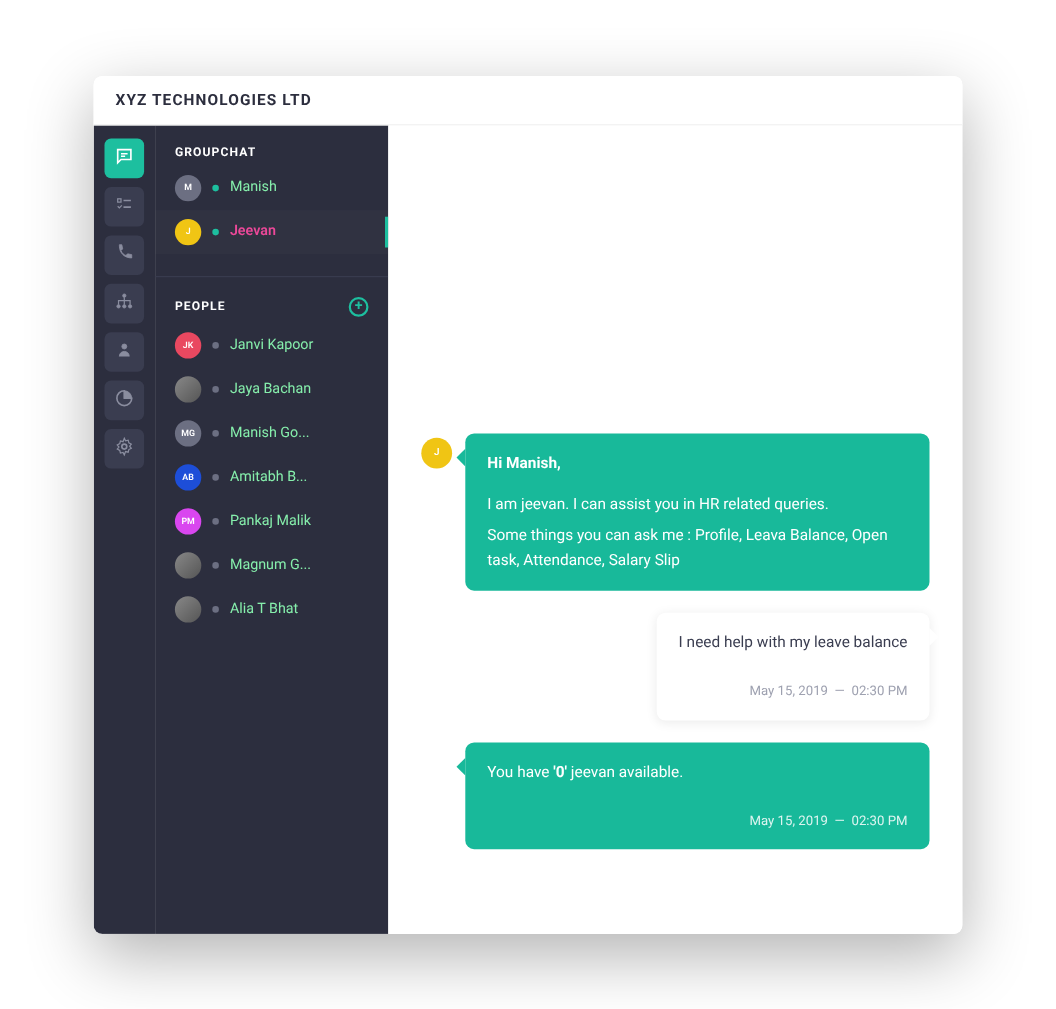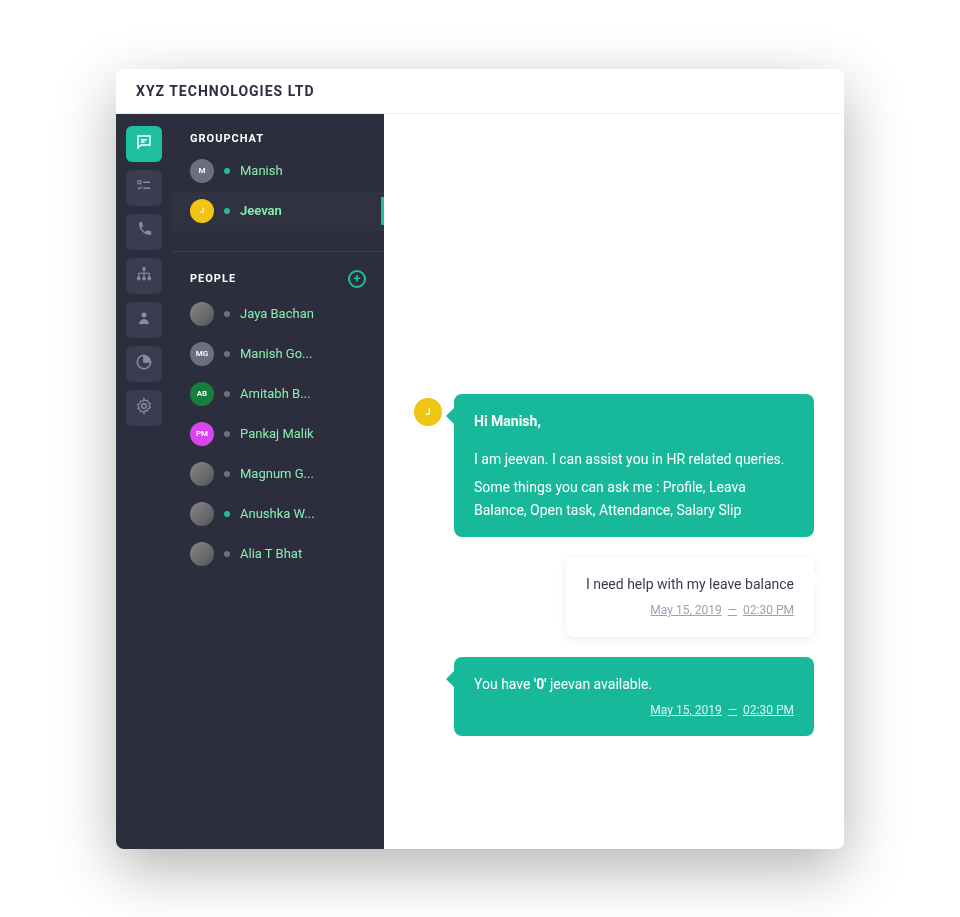--- a/index.html
+++ b/index.html
@@ -1,56 +1,56 @@
 <!DOCTYPE html>
 <html><head>
   <meta charset="utf-8">
   <style>
     * { margin: 0; padding: 0; box-sizing: border-box; font-family: -apple-system, BlinkMacSystemFont, 'Segoe UI', Roboto, sans-serif; }
     body { background: #fff; display: flex; align-items: center; justify-content: center; min-height: 917px; }
-    .window { width: 728px; height: 780px; background: #fff; border-radius: 8px; box-shadow: 0 20px 60px rgba(0,0,0,0.3); display: flex; flex-direction: column; overflow: hidden; position: relative; }
+    .window { width: 790px; height: 780px; background: #fff; border-radius: 8px; box-shadow: 0 20px 60px rgba(0,0,0,0.3); display: flex; flex-direction: column; overflow: hidden; position: relative; }
     .header { background: #fff; padding: 14px 20px; border-bottom: 1px solid #eee; }
     .header-title { font-size: 14px; font-weight: 700; letter-spacing: 1px; color: #2c2e3e; }
     .body { flex: 1; display: flex; overflow: hidden; }
     .iconbar { width: 56px; background: #2c2e3e; display: flex; flex-direction: column; align-items: center; padding-top: 12px; gap: 8px; }
     .iconbar-item { width: 36px; height: 36px; border-radius: 6px; display: flex; align-items: center; justify-content: center; cursor: pointer; }
     .iconbar-item.active { background: #1dbf9f; }
     .iconbar-item.inactive { background: #3a3d50; }
     .iconbar-item svg { width: 18px; height: 18px; }
     .iconbar-item.active svg { fill: #fff; stroke: #fff; }
     .iconbar-item.inactive svg { fill: #8a8d9f; stroke: #8a8d9f; }
     .sidebar { width: 212px; background: #2c2e3e; color: #fff; overflow-y: auto; padding: 18px 0; }
     .section-header { padding: 0 18px 6px; display: flex; align-items: center; justify-content: space-between; }
     .section-title { font-size: 11px; font-weight: 700; letter-spacing: 1px; color: #fff; }
     .add-icon { width: 18px; height: 18px; border: 2px solid #1dbf9f; border-radius: 50%; display: flex; align-items: center; justify-content: center; color: #1dbf9f; font-size: 13px; font-weight: 700; cursor: pointer; line-height: 1; }
     .list { padding-bottom: 14px; }
     .list-item { display: flex; align-items: center; gap: 10px; padding: 8px 18px; cursor: pointer; position: relative; }
     .list-item.selected { background: rgba(255,255,255,0.02); }
-    .list-item.selected .item-name { color: #86efac; font-weight: 600; }
+    .list-item.selected .item-name { color: #ec4899; font-weight: 600; }
     .list-item.selected::after { content: ''; position: absolute; right: 0; top: 6px; bottom: 6px; width: 3px; background: #1dbf9f; }
     .avatar { width: 24px; height: 24px; border-radius: 50%; display: flex; align-items: center; justify-content: center; font-size: 8px; font-weight: 600; color: #fff; flex-shrink: 0; }
     .avatar.photo { background: linear-gradient(135deg, #888, #555); }
     .status-dot { width: 6px; height: 6px; border-radius: 50%; flex-shrink: 0; }
     .status-dot.online { background: #1dbf9f; }
     .status-dot.offline { background: #6c6f82; }
     .item-name { font-size: 13px; color: #86efac; white-space: nowrap; overflow: hidden; text-overflow: ellipsis; flex: 1; }
     .divider { height: 1px; background: #3a3d50; margin: 6px 0 18px; }
     .chat { flex: 1; background: #fff; padding: 280px 30px 30px; display: flex; flex-direction: column; gap: 20px; overflow-y: auto; }
     .msg-row { display: flex; gap: 12px; align-items: flex-start; }
     .msg-row.right { justify-content: flex-end; }
     .msg-avatar { width: 28px; height: 28px; border-radius: 50%; display: flex; align-items: center; justify-content: center; font-size: 9px; font-weight: 600; color: #fff; flex-shrink: 0; margin-top: 4px; }
     .bubble { border-radius: 8px; padding: 16px 20px; max-width: 480px; font-size: 14px; line-height: 1.6; position: relative; }
     .bubble.bot { background: #18b99a; color: #fff; }
     .bubble.user { background: #fff; color: #3a3d50; box-shadow: 0 2px 10px rgba(0,0,0,0.08); }
     .bubble.bot::before { content: ''; position: absolute; left: -8px; top: 14px; border: 8px solid transparent; border-right-color: #18b99a; border-left: 0; }
     .bubble.user::after { content: ''; position: absolute; right: -8px; top: 14px; border: 8px solid transparent; border-left-color: #fff; border-right: 0; }
     .bubble .greet { font-weight: 700; margin-bottom: 16px; }
     .bubble .line { margin-bottom: 6px; }
     .bubble .line:last-child { margin-bottom: 0; }
-    .timestamp { font-size: 12px; color: #9ea1b0; text-align: right; margin-top: 6px; text-decoration: underline; }
+    .timestamp { font-size: 12px; color: #9ea1b0; text-align: right; margin-top: 24px; }
     .timestamp .sep { margin: 0 6px; }
     .bubble.bot .timestamp { color: rgba(255,255,255,0.85); }
     .bold { font-weight: 700; }
   </style>
 </head>
 <body>
 
 <div class="window">
   <div class="header">
     <div class="header-title">XYZ TECHNOLOGIES LTD</div>
@@ -139,48 +139,48 @@
       </div>
 
       <div class="divider"></div>
 
       <div class="section-header">
         <div class="section-title">PEOPLE</div>
         <div class="add-icon">+</div>
       </div>
       <div class="list">
         <div class="list-item">
+          <div class="avatar" style="background:#e94860">JK</div>
+          <div class="status-dot offline"></div>
+          <div class="item-name">Janvi Kapoor</div>
+        </div>
+        <div class="list-item">
           <div class="avatar photo"></div>
           <div class="status-dot offline"></div>
           <div class="item-name">Jaya Bachan</div>
         </div>
         <div class="list-item">
           <div class="avatar" style="background:#6c6f82">MG</div>
           <div class="status-dot offline"></div>
           <div class="item-name">Manish Go...</div>
         </div>
         <div class="list-item">
-          <div class="avatar" style="background:#15803d">AB</div>
+          <div class="avatar" style="background:#1d4ed8">AB</div>
           <div class="status-dot offline"></div>
           <div class="item-name">Amitabh B...</div>
         </div>
         <div class="list-item">
           <div class="avatar" style="background:#d946ef">PM</div>
           <div class="status-dot offline"></div>
           <div class="item-name">Pankaj Malik</div>
         </div>
         <div class="list-item">
           <div class="avatar photo"></div>
           <div class="status-dot offline"></div>
           <div class="item-name">Magnum G...</div>
-        </div>
-        <div class="list-item">
-          <div class="avatar photo"></div>
-          <div class="status-dot online"></div>
-          <div class="item-name">Anushka W...</div>
         </div>
         <div class="list-item">
           <div class="avatar photo"></div>
           <div class="status-dot offline"></div>
           <div class="item-name">Alia T Bhat</div>
         </div>
       </div>
     </div>
 
     <div class="chat">

